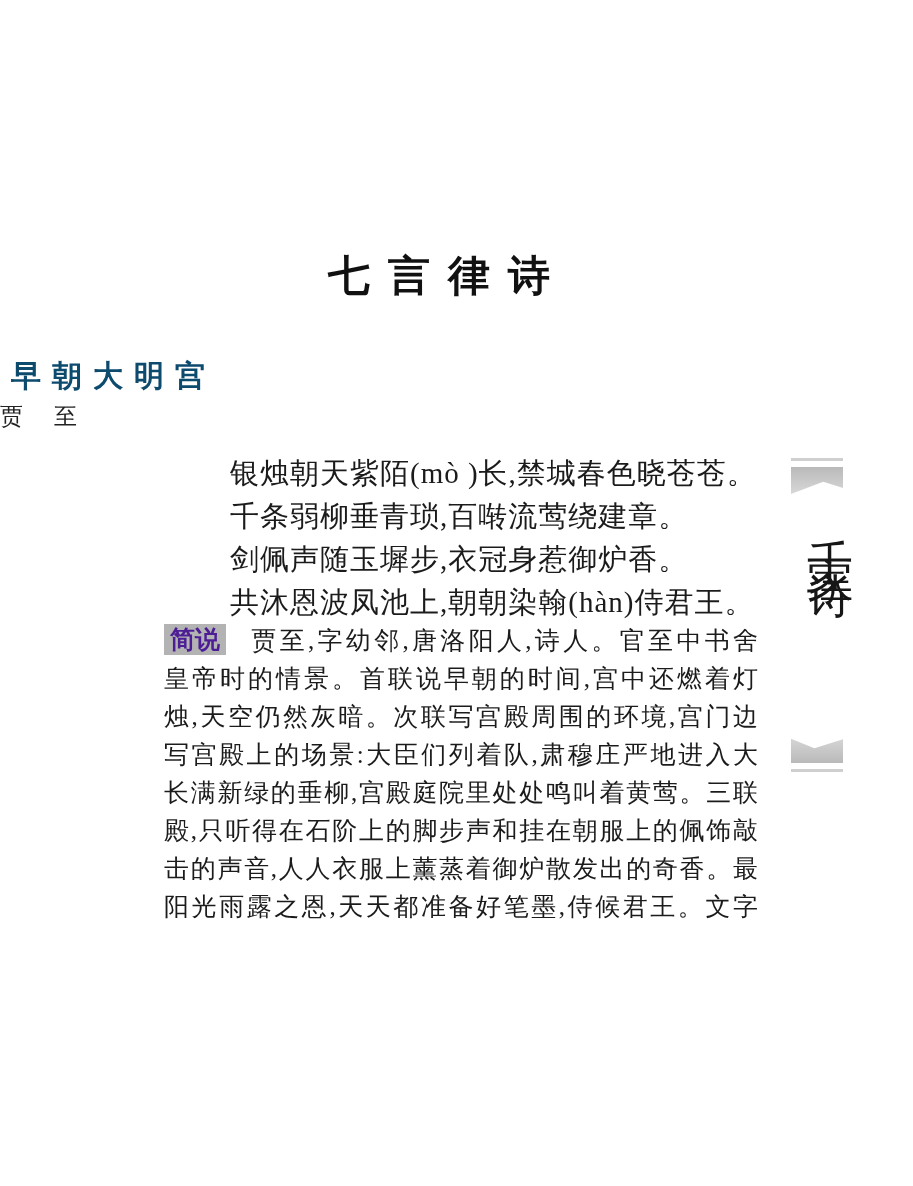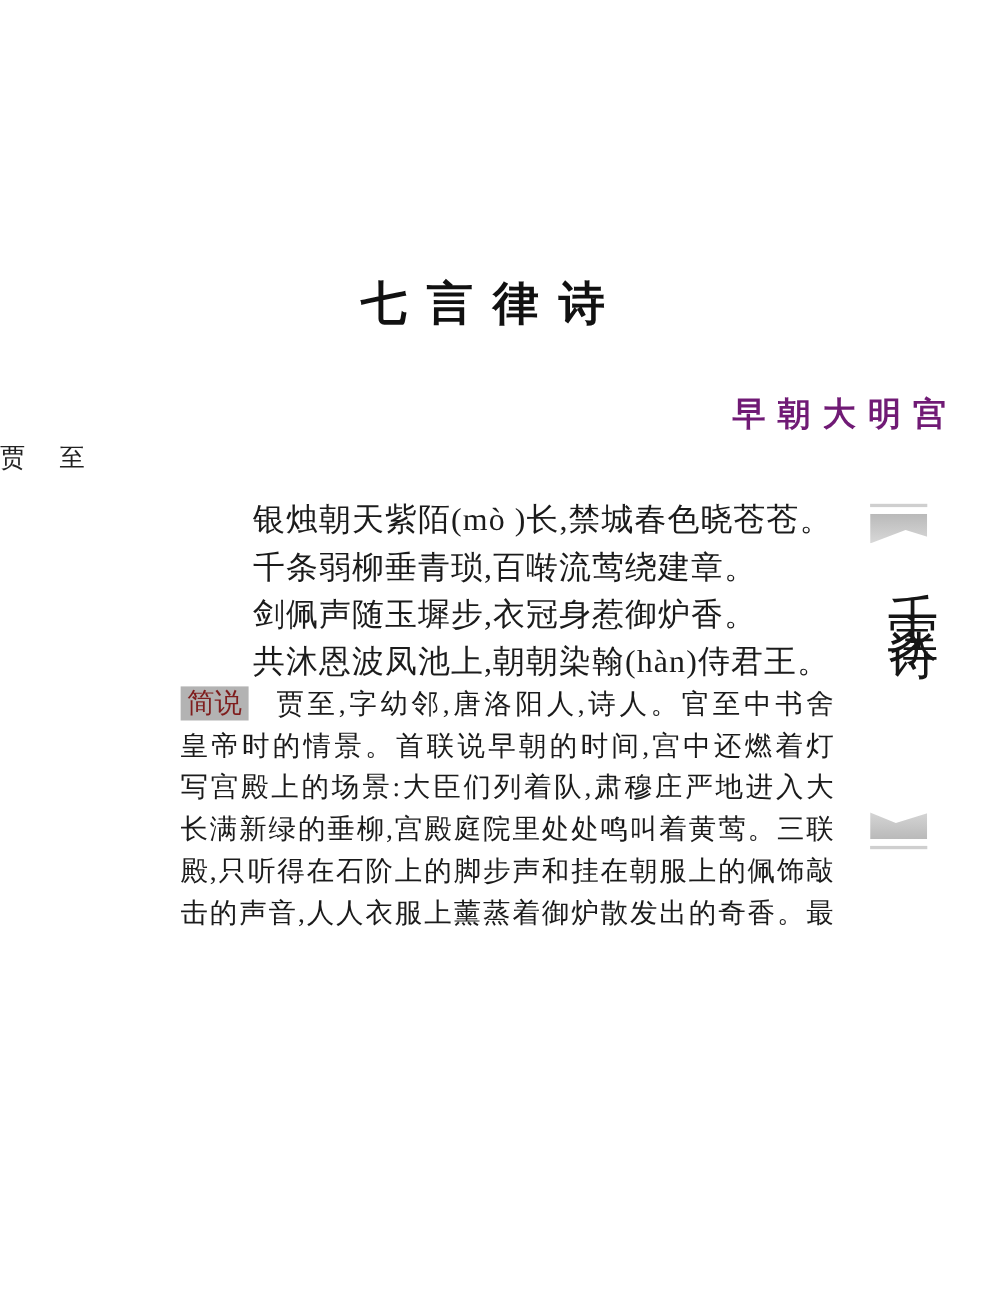--- a/index.html
+++ b/index.html
@@ -20,27 +20,27 @@
     text-align: center;
     font-size: 42px;
     font-weight: bold;
     letter-spacing: 18px;
     padding-left: 18px;
     color: #111;
   }
   .poem-title {
     position: absolute;
     top: 356px; left: 0; width: 860px;
-    text-align: right;
+    text-align: left;
     font-family: "Liberation Sans", "DejaVu Sans", sans-serif;
     font-size: 30px;
     font-weight: bold;
     letter-spacing: 11px;
     padding-left: 11px;
-    color: #701a75;
+    color: #0c4a6e;
   }
   .poem-author {
     position: absolute;
     top: 401px; left: 0; width: 860px;
     text-align: left;
     font-size: 23px;
     letter-spacing: 4px;
     color: #222;
   }
 
@@ -68,22 +68,22 @@
     line-height: 38px;
     height: 38px;
     text-align: justify;
     text-align-last: justify;
     color: #1b1b1b;
     overflow: hidden;
   }
   .jianshuo {
     display: inline-block;
     background: #b3b3b3;
-    color: #7f1d1d;
-    font-weight: normal;
+    color: #4c1d95;
+    font-weight: bold;
     font-size: 25px;
     line-height: 31px;
     padding: 0 6px;
     margin-right: 22px;
     vertical-align: 1px;
   }
 
   
   .tab-line-top, .tab-line-bottom {
     position: absolute; left: 791px; width: 52px; height: 3px;
@@ -146,24 +146,26 @@
     <div class="poem-line">千条弱柳垂青琐,百啭流莺绕建章。</div>
     <div class="poem-line">剑佩声随玉墀步,衣冠身惹御炉香。</div>
     <div class="poem-line">共沐恩波凤池上,朝朝染翰(hàn)侍君王。</div>
   </div>
 
   <div class="commentary">
     <div class="c-line">
       <span class="jianshuo">简说</span><span>贾至,字幼邻,唐洛阳人,诗人。官至中书舍</span>
     </div>
     <div class="c-line">皇帝时的情景。首联说早朝的时间,宫中还燃着灯</div>
+    <div class="c-line">烛,天空仍然灰暗。次联写宫殿周围的环境,宫门边</div>
     <div class="c-line">写宫殿上的场景:大臣们列着队,肃穆庄严地进入大</div>
     <div class="c-line">长满新绿的垂柳,宫殿庭院里处处鸣叫着黄莺。三联</div>
     <div class="c-line">殿,只听得在石阶上的脚步声和挂在朝服上的佩饰敲</div>
     <div class="c-line">击的声音,人人衣服上薰蒸着御炉散发出的奇香。最</div>
+    <div class="c-line">阳光雨露之恩,天天都准备好笔墨,侍候君王。文字</div>
   </div>
 
   <div class="tab-line-top"></div>
   <div class="tab-bar-top"></div>
   <div class="tab-text">千家诗</div>
   <div class="tab-bar-bottom"></div>
   <div class="tab-line-bottom"></div>
 
   <svg class="footer-illustration" viewBox="0 0 115 62" xmlns="http://www.w3.org/2000/svg">
     <g fill="none" stroke="#8f8f8f" stroke-width="1.6" stroke-linecap="round" stroke-linejoin="round">

